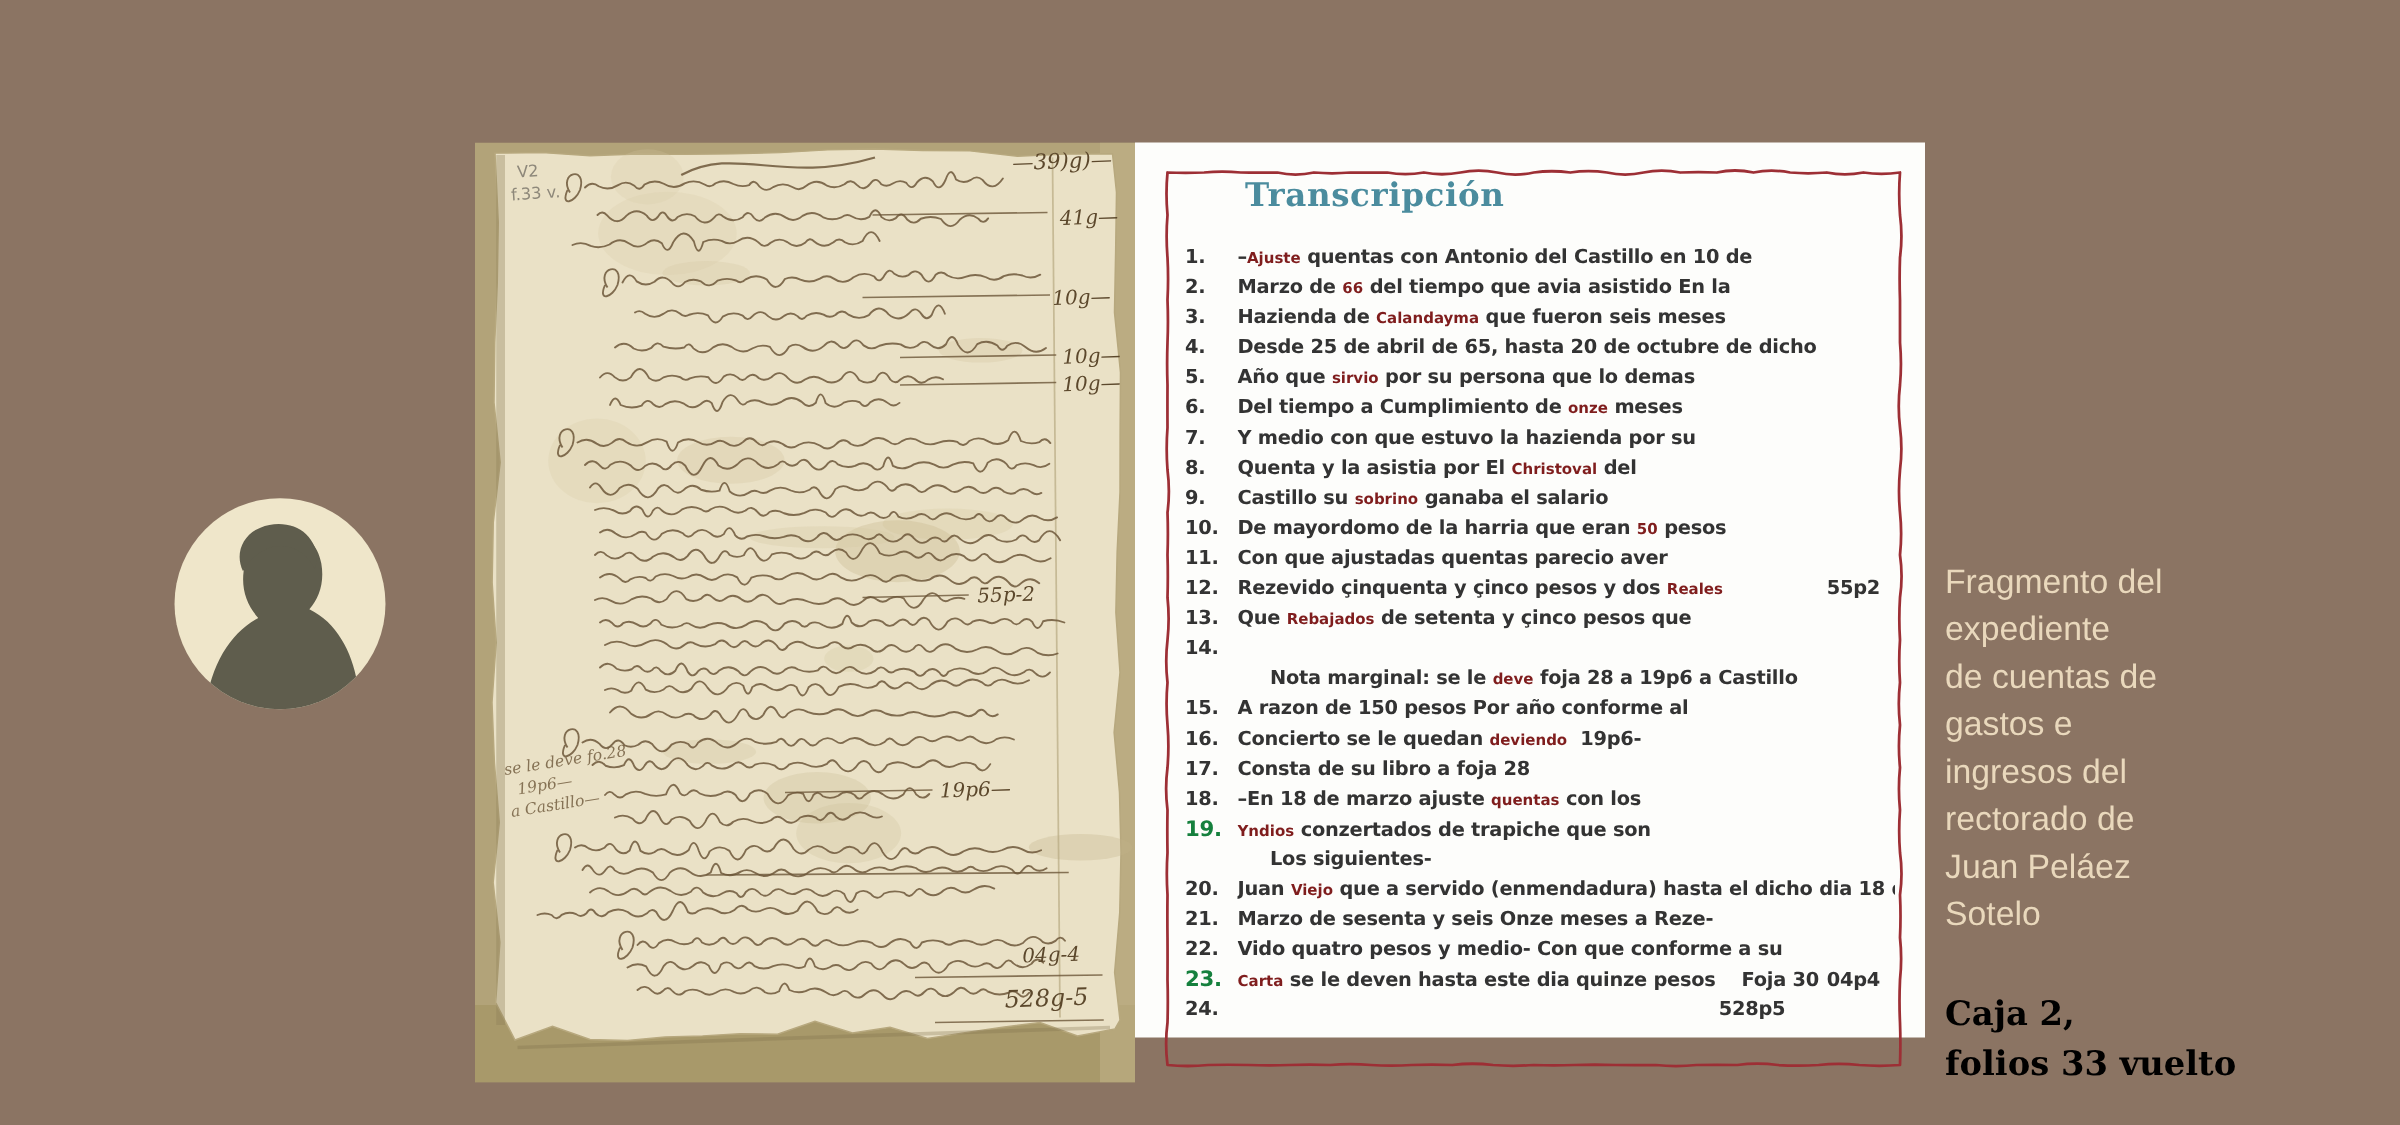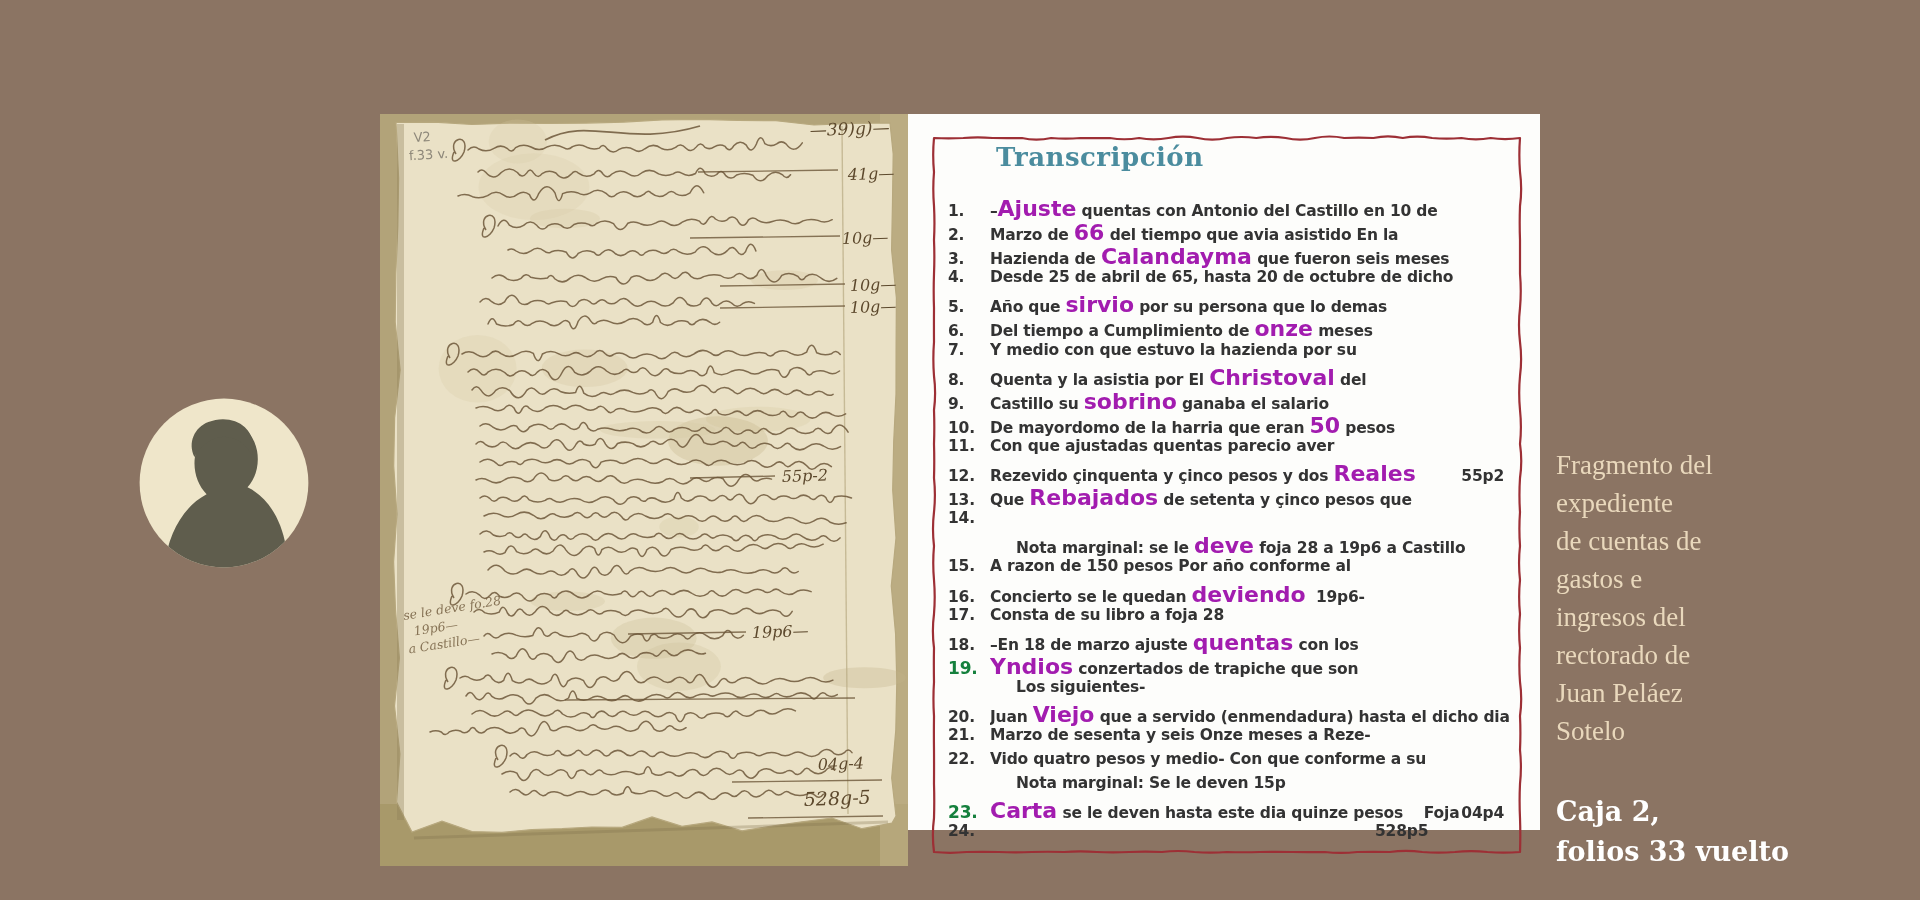--- a/index.html
+++ b/index.html
@@ -14,28 +14,28 @@
   .panel-border-svg{position:absolute;left:0;top:0;width:632px;height:752px;pointer-events:none;}
   .ttitle{position:absolute;left:88px;top:28px;font-family:"DejaVu Serif",serif;
           font-weight:700;font-size:26px;color:#4b8c9e;letter-spacing:.5px;}
   .trows{position:absolute;left:34px;top:82px;width:574px;}
   .trow{position:relative;display:flex;align-items:baseline;height:24.1px;
         font-size:15.5px;font-weight:700;color:#333;letter-spacing:-0.2px;}
   .tnum{flex:0 0 40px;padding-left:6px;box-sizing:border-box;}
   .tnum.red{color:#15803d;font-size:17px;}
   .ttext{flex:1 1 auto;white-space:pre;overflow:hidden;margin-left:8px;}
   .trow.indent .ttext{padding-left:26px;}
-  .tred{color:#a21caf;font-weight:800;font-size:22px;letter-spacing:0;}
+  .tred{color:#7f1d1d;font-weight:800;font-size:12px;letter-spacing:0;}
   .tright{flex:0 0 auto;margin-left:auto;padding-right:12px;text-align:right;}
   .tmid{position:absolute;left:433px;top:0;}
   
   .caption{position:absolute;left:1556px;top:446px;width:340px;white-space:pre-line;
-           font-family:Liberation Serif, serif;font-size:27px;line-height:38px;color:#e9d8bc;}
+           font-family:Liberation Sans, sans-serif;font-size:27px;line-height:38px;color:#e9d8bc;}
   .caption-footer{position:absolute;left:1556px;top:792px;width:340px;white-space:pre-line;
-           font-family:"DejaVu Serif",serif;font-weight:700;font-size:27px;line-height:40px;color:#ffffff;}
+           font-family:"DejaVu Serif",serif;font-weight:700;font-size:27px;line-height:40px;color:#000000;}
 </style>
 </head>
 <body>
 
 <div class="stage">
 
   <div class="avatar">
     <svg viewBox="0 0 200 200" width="174" height="174">
       <circle cx="100" cy="100" r="97" fill="#efe6ca"></circle>
       <clipPath id="avclip">
@@ -229,24 +229,20 @@
           <span class="ttext"><span>Juan </span><span class="tred">Viejo</span><span> que a servido (enmendadura) hasta el dicho dia 18 de</span></span>
         </div>
         <div class="trow">
           <span class="tnum">21.</span>
           <span class="ttext"><span>Marzo de sesenta y seis Onze meses a Reze-</span></span>
         </div>
         <div class="trow">
           <span class="tnum">22.</span>
           <span class="ttext"><span>Vido quatro pesos y medio- Con que conforme a su</span></span>
         </div>
-        <div class="trow indent">
-          <span class="tnum"></span>
-          <span class="ttext"><span>Nota marginal: Se le deven 15p</span></span>
-        </div>
         <div class="trow">
           <span class="tnum red">23.</span>
           <span class="ttext"><span class="tred">Carta</span><span> se le deven hasta este dia quinze pesos    Foja 30</span></span>
           <span class="tright">04p4</span>
         </div>
         <div class="trow">
           <span class="tnum">24.</span>
           <span class="ttext"></span>
           <span class="tmid">528p5</span>
         </div>

